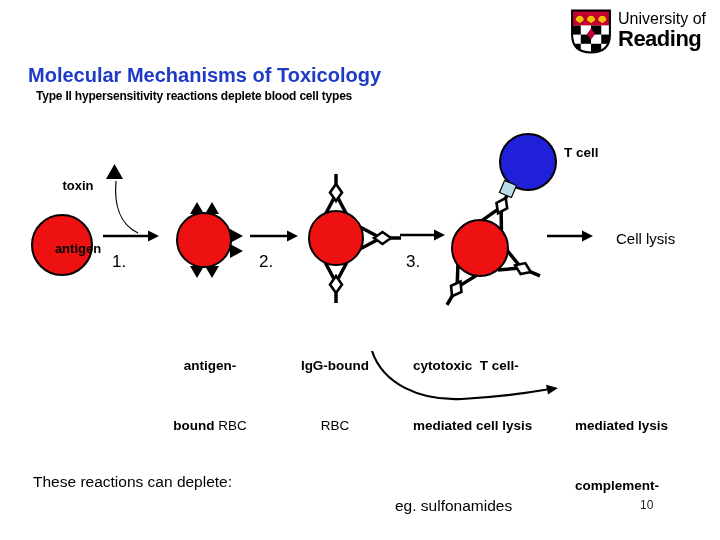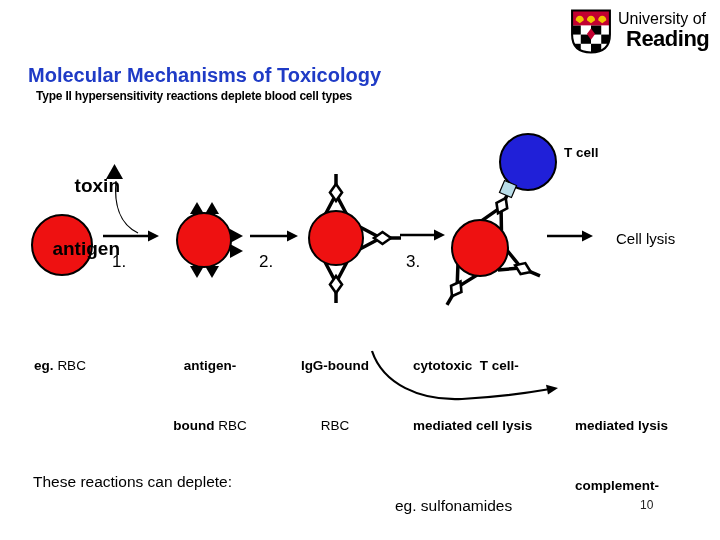--- a/index.html
+++ b/index.html
@@ -8,24 +8,24 @@
     font-family:"Liberation Sans","DejaVu Sans",sans-serif;color:#000;
   }
   .abs{position:absolute;}
   .lbl{position:absolute;white-space:pre-wrap;line-height:1.25;}
   .b{font-weight:bold;}
   .ctr{text-align:center;}
   #title{left:28px;top:63px;font-size:20px;font-weight:bold;color:var(--title-blue,#1f3bc6);}
   #subtitle{left:36px;top:89px;font-size:12px;font-weight:bold;letter-spacing:-0.2px;}
   #logo-text{left:618px;top:11px;line-height:1;}
   #logo-text .inst{font-size:16px;font-weight:normal;display:block;}
-  #logo-text .name{font-size:22px;font-weight:bold;display:block;margin-top:1px;letter-spacing:-0.5px;margin-left:8px;}
+  #logo-text .name{font-size:22px;font-weight:bold;display:block;margin-top:1px;letter-spacing:-0.5px;}
   .caption{font-size:13.5px;line-height:20px;}
   .step{font-size:17px;}
-  #toxin-label{left:36px;top:133px;width:84px;font-size:19px;font-weight:bold;line-height:21px;text-align:right;}
+  #toxin-label{left:36px;top:133px;width:84px;font-size:13px;font-weight:bold;line-height:21px;}
   #tcell-label{left:564px;top:145px;font-size:13.5px;font-weight:bold;}
   #cell-lysis-label{left:616px;top:230px;font-size:15px;}
   #complement-label{left:575px;top:376px;font-size:13.5px;font-weight:bold;line-height:20px;}
   .fineprint{font-size:15.5px;line-height:24px;}
   #page-num{left:640px;top:498px;font-size:12px;color:#222;}
   svg .thin{stroke:#000;fill:none;}
 </style>
 </head>
 <body>
 
@@ -131,21 +131,20 @@
   <div>antigen</div>
 </div>
 <div id="tcell-label" class="lbl">T cell</div>
 <div id="cell-lysis-label" class="lbl">Cell lysis</div>
 
 <div class="lbl step" style="left:112px;top:251px">1.</div>
 <div class="lbl step" style="left:259px;top:251px">2.</div>
 <div class="lbl step" style="left:406px;top:251px">3.</div>
 
 <div class="lbl caption ctr" style="left:10px;top:316px;width:100px">
-  <div><span class="b">eg. </span><span>RBC</span></div>
 </div>
 <div class="lbl caption ctr" style="left:150px;top:316px;width:120px">
   <div class="b">antigen-</div>
   <div><span class="b">bound </span><span>RBC</span></div>
 </div>
 <div class="lbl caption ctr" style="left:275px;top:316px;width:120px">
   <div class="b">IgG-bound</div>
   <div><span class="b"></span><span>RBC</span></div>
 </div>
 <div class="lbl caption" style="left:413px;top:316px;width:160px">

